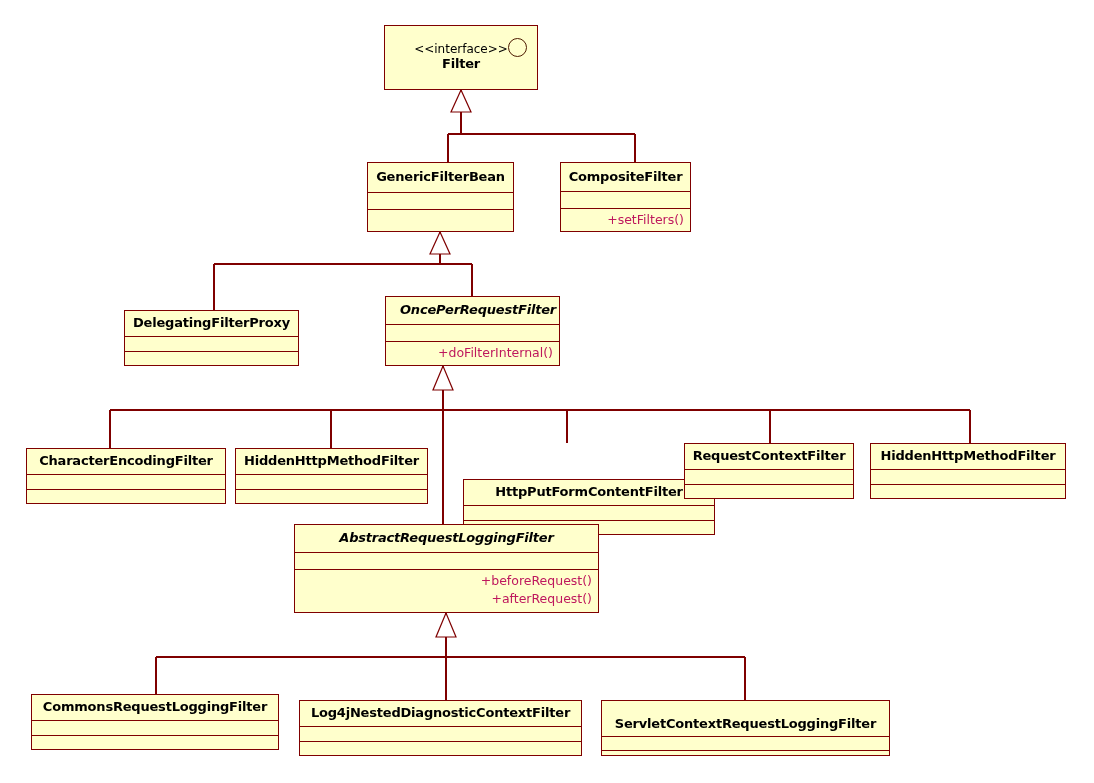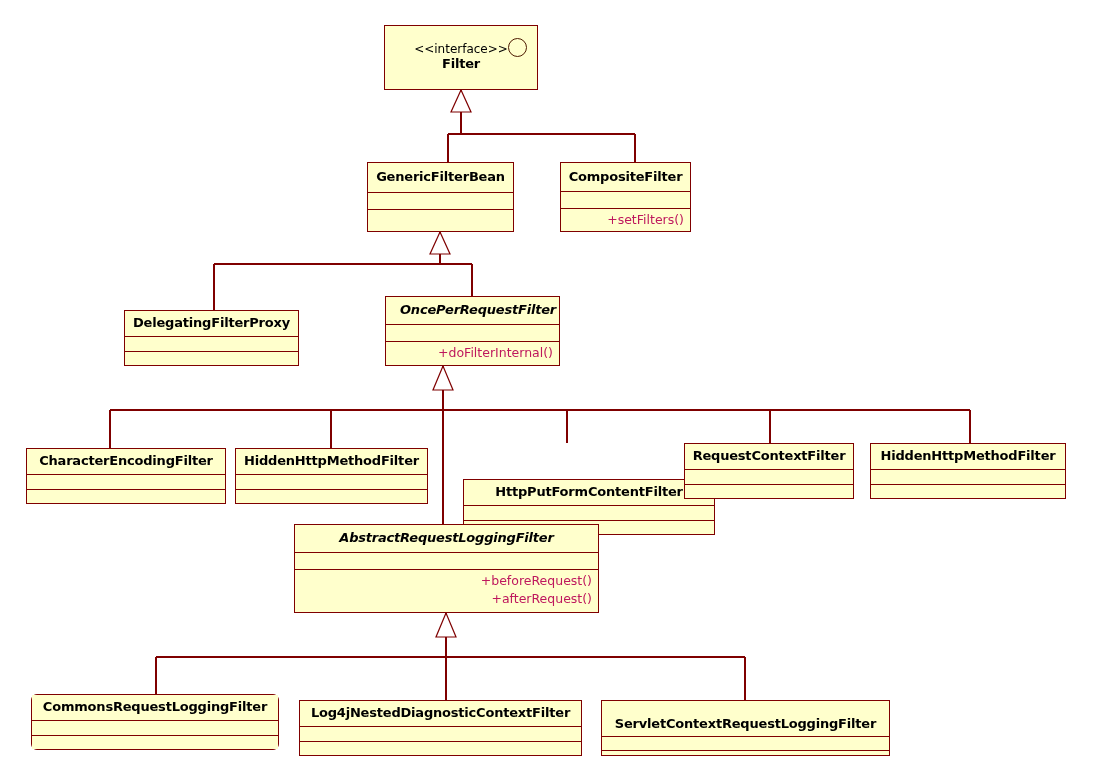--- a/index.html
+++ b/index.html
@@ -216,21 +216,21 @@
         <div class="title-stack">
           <div class="cls-name abstract">AbstractRequestLoggingFilter</div>
         </div>
       </div>
       <div class="compartment comp-attrs" style="height: 17px;"></div>
       <div class="compartment comp-ops" style="flex: 1 1 auto;">
         <div class="op">+beforeRequest()</div>
         <div class="op">+afterRequest()</div>
       </div>
     </div>
-    <div class="uml-box" style="left: 31px; top: 694px; width: 248px; height: 56px; border-radius: 6px;">
+    <div class="uml-box" style="left: 31px; top: 694px; width: 248px; height: 56px;">
       <div class="compartment comp-title" style="height: 26px;">
         <div class="title-stack">
           <div class="cls-name">CommonsRequestLoggingFilter</div>
         </div>
       </div>
       <div class="compartment comp-attrs" style="height: 15px;"></div>
       <div class="compartment comp-ops" style="flex: 1 1 auto;"></div>
     </div>
     <div class="uml-box" style="left: 299px; top: 700px; width: 283px; height: 56px;">
       <div class="compartment comp-title" style="height: 26px;">

